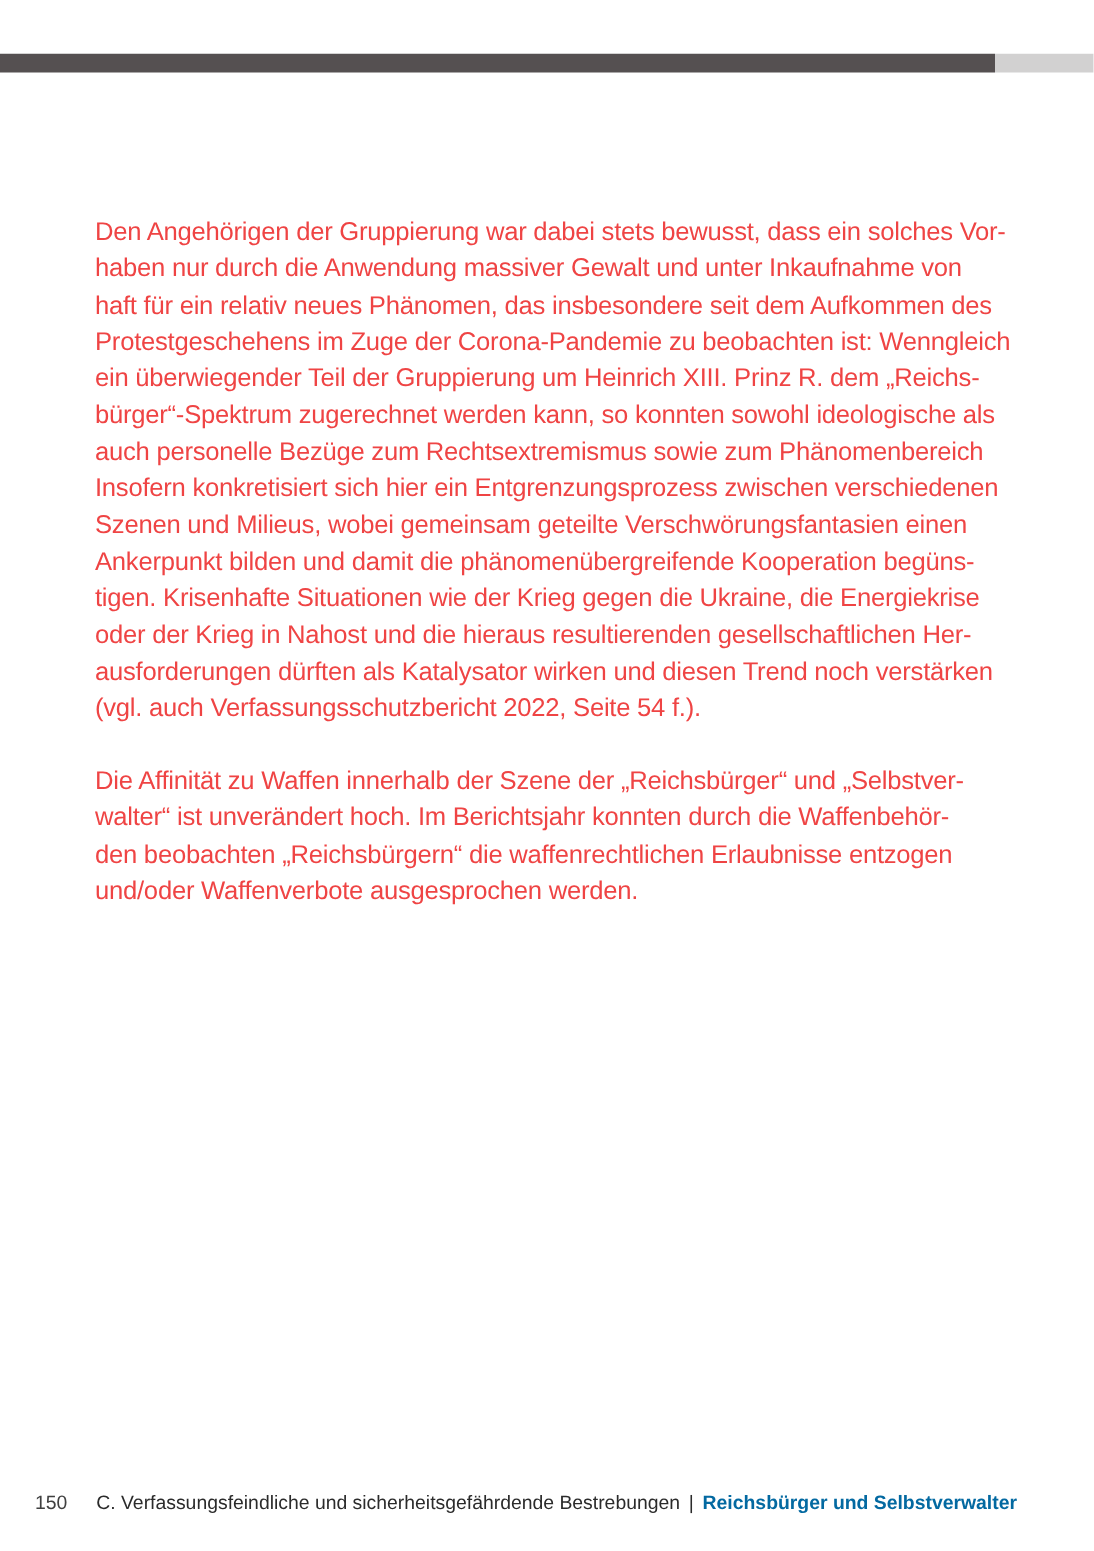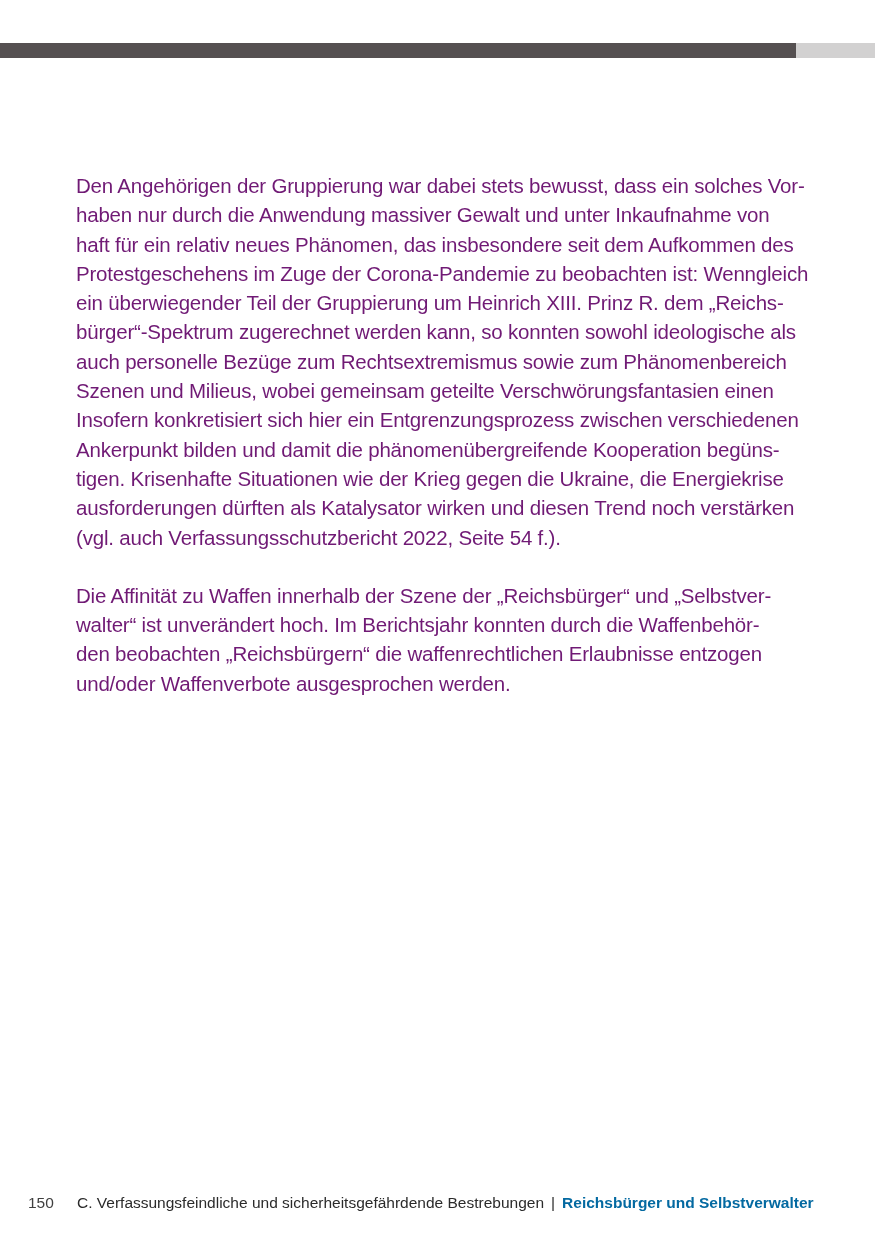--- a/index.html
+++ b/index.html
@@ -33,21 +33,21 @@
     flex: 1;
     height: 100%;
     background: #d2d1d1;
   }
   
   .text-block {
     position: absolute;
     left: 76px;
     top: 171px;
     width: 740px;
-    color: #701a75;
+    color: #ef4444;
     font-size: 20.5px;
     letter-spacing: -0.2px;
     line-height: 29.3px;
   }
   .paragraph { margin: 0 0 29px 0; }
   .paragraph div { white-space: nowrap; }
   
   .footer {
     position: absolute;
     left: 0;
@@ -93,24 +93,25 @@
 
   <div class="text-block">
     <div class="paragraph">
         <div>Den Angehörigen der Gruppierung war dabei stets bewusst, dass ein solches Vor-</div>
         <div>haben nur durch die Anwendung massiver Gewalt und unter Inkaufnahme von</div>
         <div>haft für ein relativ neues Phänomen, das insbesondere seit dem Aufkommen des</div>
         <div>Protestgeschehens im Zuge der Corona-Pandemie zu beobachten ist: Wenngleich</div>
         <div>ein überwiegender Teil der Gruppierung um Heinrich XIII. Prinz R. dem „Reichs-</div>
         <div>bürger“-Spektrum zugerechnet werden kann, so konnten sowohl ideologische als</div>
         <div>auch personelle Bezüge zum Rechtsextremismus sowie zum Phänomenbereich</div>
+        <div>Insofern konkretisiert sich hier ein Entgrenzungsprozess zwischen verschiedenen</div>
         <div>Szenen und Milieus, wobei gemeinsam geteilte Verschwörungsfantasien einen</div>
-        <div>Insofern konkretisiert sich hier ein Entgrenzungsprozess zwischen verschiedenen</div>
         <div>Ankerpunkt bilden und damit die phänomenübergreifende Kooperation begüns-</div>
         <div>tigen. Krisenhafte Situationen wie der Krieg gegen die Ukraine, die Energiekrise</div>
+        <div>oder der Krieg in Nahost und die hieraus resultierenden gesellschaftlichen Her-</div>
         <div>ausforderungen dürften als Katalysator wirken und diesen Trend noch verstärken</div>
         <div>(vgl. auch Verfassungsschutzbericht 2022, Seite 54 f.).</div>
       </div>
     <div class="paragraph">
         <div>Die Affinität zu Waffen innerhalb der Szene der „Reichsbürger“ und „Selbstver-</div>
         <div>walter“ ist unverändert hoch. Im Berichtsjahr konnten durch die Waffenbehör-</div>
         <div>den beobachten „Reichsbürgern“ die waffenrechtlichen Erlaubnisse entzogen</div>
         <div>und/oder Waffenverbote ausgesprochen werden.</div>
       </div>
   </div>

